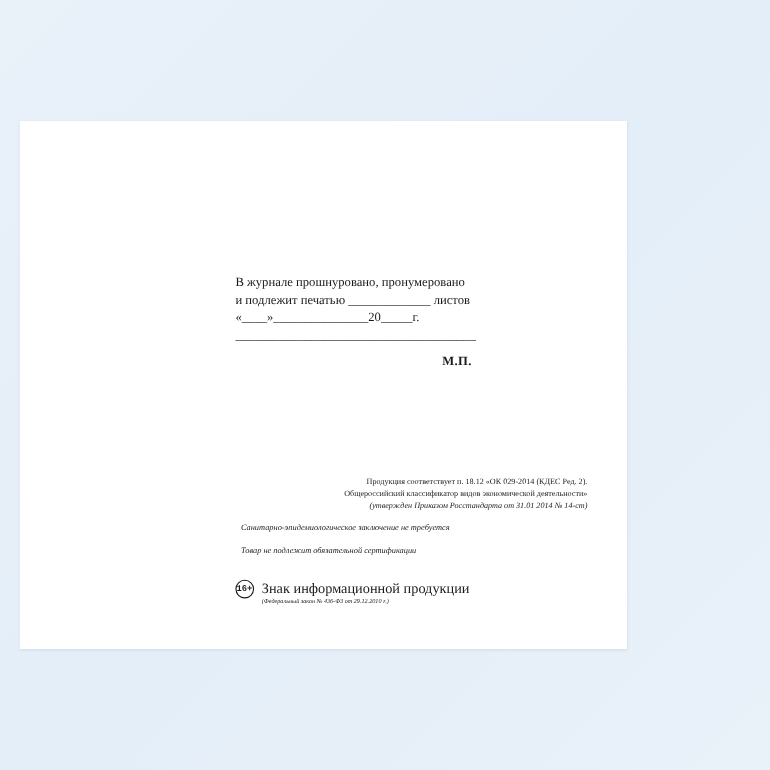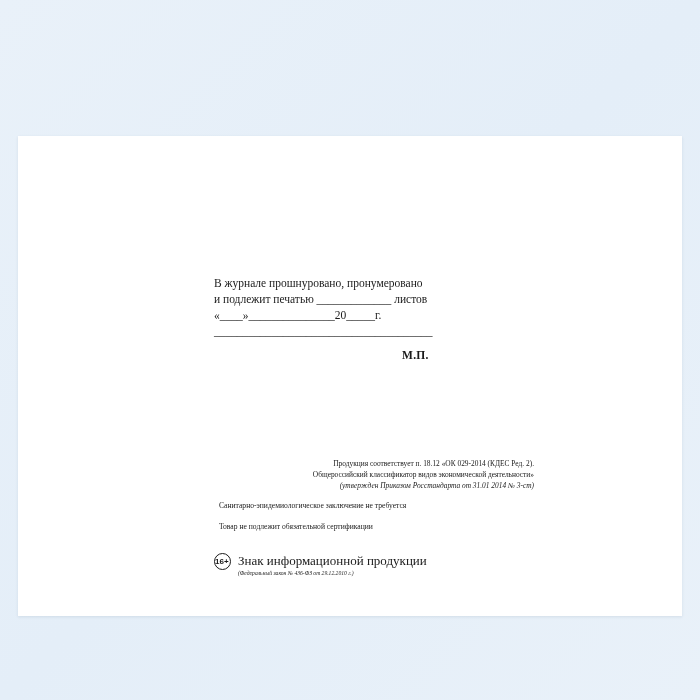--- a/index.html
+++ b/index.html
@@ -16,25 +16,24 @@
   .stage {
     position: relative;
     width: 700px;
     height: 700px;
     background: linear-gradient(135deg, #e9f1f9 0%, #e4eef8 50%, #e9f1f9 100%);
   }
   .page {
     position: absolute;
     left: 18px;
     top: 110px;
-    width: 664px;
+    width: 552px;
     height: 480px;
     background: #ffffff;
     box-shadow: 0 1px 3px rgba(30,60,90,0.10);
-    margin-top: 26px;
   }
   .page-inner {
     position: absolute;
     left: 0; top: 0; right: 0; bottom: 0;
   }
   
   .seal-block {
     position: absolute;
     left: 196px;
     top: 140px;
@@ -71,36 +70,37 @@
   }
   .legal .l1.ital {
     font-style: italic;
   }
   .legal .spacer-sm { height: 9px; }
   .legal .l2 {
     font-size: 7.6px;
     line-height: 1.5;
     padding-left: 5px;
     white-space: nowrap;
+    font-style: italic;
   }
   .mark-row {
     position: relative;
     margin-top: 11px;
     height: 26px;
   }
   .age-badge {
     position: absolute;
     left: 0;
     top: 1px;
     width: 17px;
     height: 17px;
     border: 1.1px solid #1a1a1a;
     border-radius: 50%;
     box-sizing: border-box;
-    font-family: Liberation Sans, sans-serif;
+    font-family: Liberation Mono, monospace;
     font-size: 8px;
     font-weight: bold;
     line-height: 15px;
     text-align: left;
     color: #1a1a1a;
   }
   .mark-text {
     position: absolute;
     left: 24px;
     top: 0px;
@@ -129,21 +129,21 @@
         <div class="line">и подлежит печатью _____________ листов</div>
         <div class="line">«____»_______________20_____г.</div>
         <div class="line">______________________________________</div>
       </div>
 
       <div class="mp">М.П.</div>
 
       <div class="legal">
         <div class="l1">Продукция соответствует п. 18.12 «ОК 029-2014 (КДЕС Ред. 2).</div>
         <div class="l1">Общероссийский классификатор видов экономической деятельности»</div>
-        <div class="l1 ital">(утвержден Приказом Росстандарта от 31.01 2014 № 3-ст)</div>
+        <div class="l1 ital">(утвержден Приказом Росстандарта от 31.01 2014 № 14-ст)</div>
 
         <div class="spacer-sm"></div>
         <div class="l2">Санитарно-эпидемиологическое заключение не требуется</div>
 
         <div class="spacer-sm"></div>
         <div class="l2">Товар не подлежит обязательной сертификации</div>
 
         <div class="spacer-sm"></div>
 
         <div class="mark-row">

